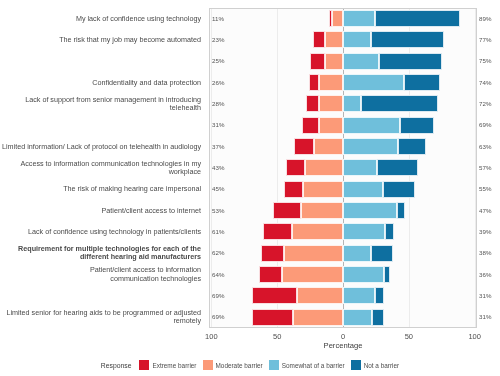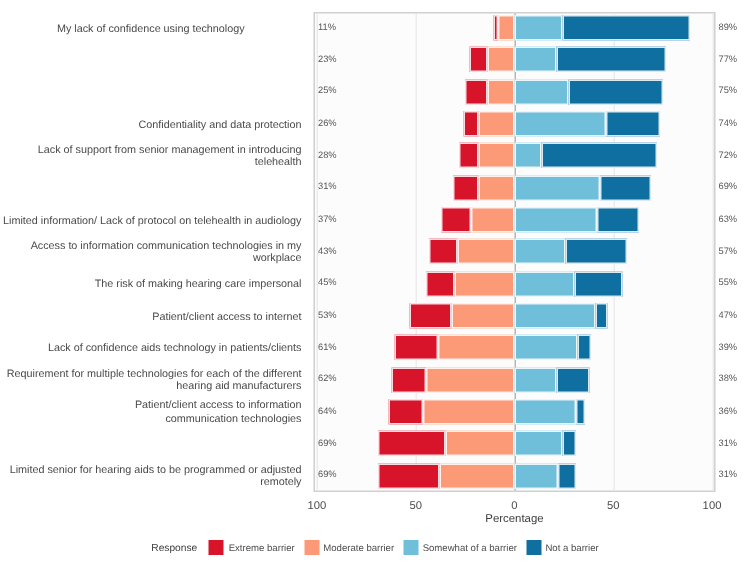--- a/index.html
+++ b/index.html
@@ -107,29 +107,30 @@
   .legend-item{display:flex;align-items:center;gap:3px;}
   .swatch{width:10px;height:10px;display:inline-block;}
   .legend-label{white-space:nowrap;}
 </style>
 </head>
 <body>
 
 <div id="chart-root">
 
   <div class="cats" id="cats">
-      <div class="cat" style="top: 6.66667px; text-align: center;">My lack of confidence using technology</div>
+      <div class="cat" style="top: 6.66667px;">My lack of confidence using technology</div>
+      <div class="cat" style="top: 28px;">The risk that my job may become automated</div>
       <div class="cat" style="top: 70.6667px;">Confidentiality and data protection</div>
       <div class="cat" style="top: 87.5px;">Lack of support from senior management in introducing telehealth</div>
       <div class="cat" style="top: 134.667px;">Limited information/ Lack of protocol on telehealth in audiology</div>
       <div class="cat" style="top: 152px; margin-left: 20px;">Access to information communication technologies in my workplace</div>
       <div class="cat" style="top: 177.333px; text-align: right;">The risk of making hearing care impersonal</div>
       <div class="cat" style="top: 198.667px;">Patient/client access to internet</div>
-      <div class="cat" style="top: 220px;">Lack of confidence aids technology in patients/clients</div>
-      <div class="cat" style="top: 236.833px;">Requirement for multiple technologies for each of the different hearing aid  manufacturers</div>
+      <div class="cat" style="top: 220px;">Lack of confidence using technology in patients/clients</div>
+      <div class="cat" style="top: 236.833px; font-weight: bold;">Requirement for multiple technologies for each of the different hearing aid  manufacturers</div>
       <div class="cat" style="top: 258.167px; padding-left: 46px;">Patient/client access to information communication technologies</div>
       <div class="cat" style="top: 300.833px;">Limited senior for hearing aids to be programmed or adjusted remotely</div>
     </div>
 
   <div class="panel" id="panel">
     <div class="gridline" style="left: 1.31683px;"></div>
       <div class="gridline" style="left: 67.1584px;"></div>
       <div class="zero-line" style="left: 133px;"></div>
       <div class="gridline" style="left: 198.842px;"></div>
       <div class="gridline" style="left: 264.683px;"></div>

